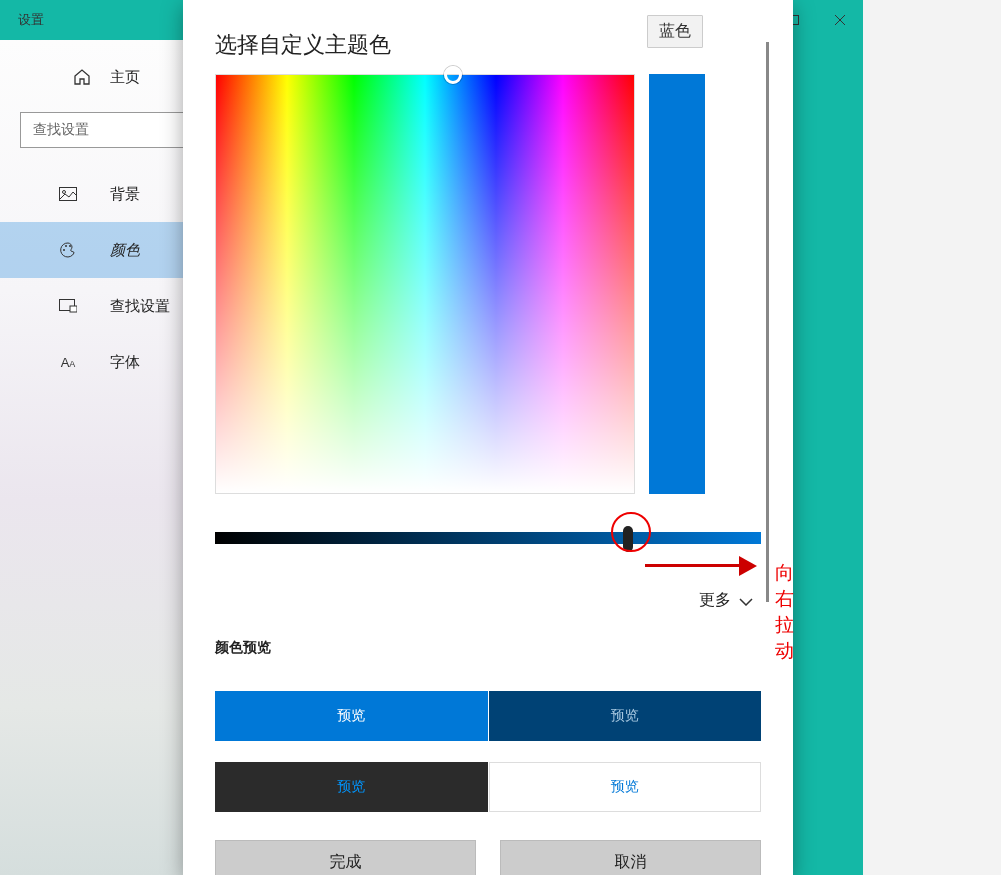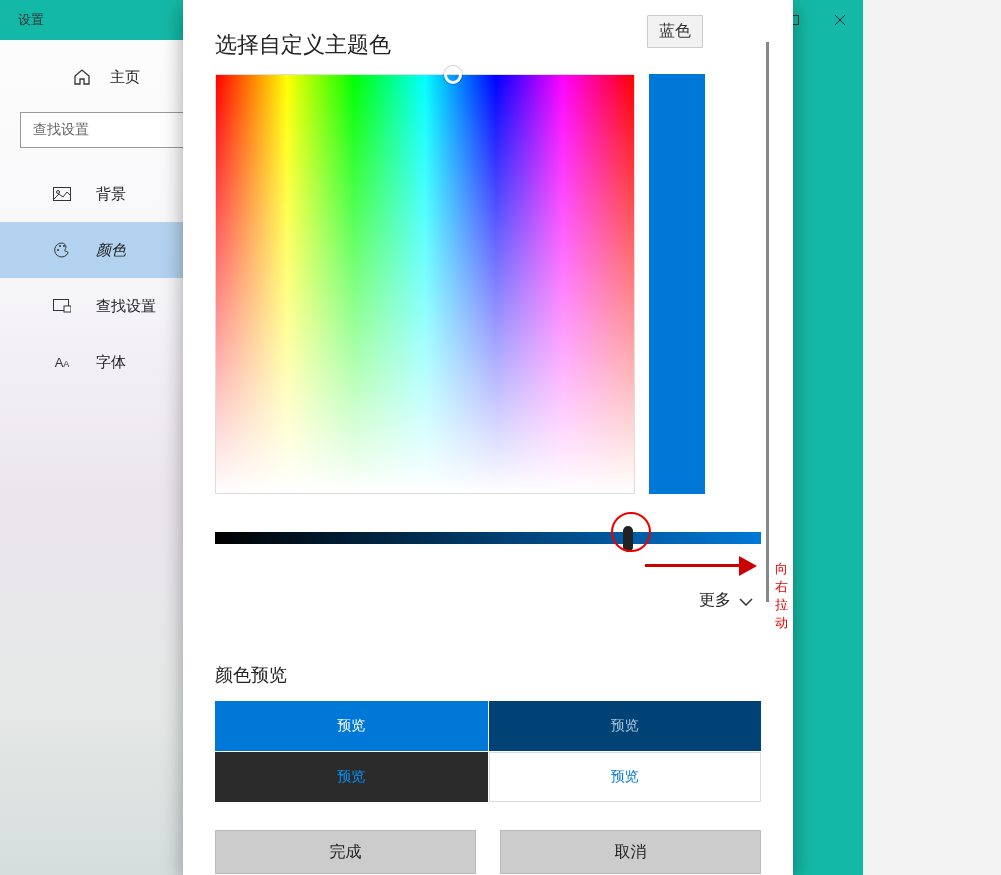--- a/index.html
+++ b/index.html
@@ -8,21 +8,21 @@
 .window { width: 863px; height: 875px; background: #14b8a6; position: relative; }
 .titlebar { height: 40px; display: flex; align-items: center; padding-left: 18px; font-size: 13px; color: #333; position: relative; }
 .win-controls { position: absolute; right: 0; top: 0; display: flex; }
 .win-btn { width: 46px; height: 40px; display: flex; align-items: center; justify-content: center; font-size: 11px; color: #333; cursor: pointer; }
 
 .main { display: flex; height: calc(100% - 40px); }
 .sidebar { width: 320px; padding-top: 10px; background: linear-gradient(180deg, #fdfdfd 0%, #f6f5f8 30%, #ebe6ee 55%, #e5e8e6 80%, #d5dedd 100%); }
 .home-row { display: flex; align-items: center; height: 54px; padding-left: 36px; gap: 18px; font-size: 15px; color: #222; cursor: pointer; }
 .search-box { margin: 8px 14px 18px 20px; border: 1px solid #999; background: #fff; height: 36px; display: flex; align-items: center; padding: 0 12px; color: #666; font-size: 14px; }
 .side-header { padding: 20px 0 16px 20px; font-size: 17px; font-weight: 600; color: #222; }
-.side-item { display: flex; align-items: center; height: 56px; padding-left: 16px; gap: 24px; font-size: 15px; color: #222; cursor: pointer; }
+.side-item { display: flex; align-items: center; height: 56px; padding-left: 22px; gap: 32px; font-size: 15px; color: #222; cursor: pointer; }
 .side-item.active { background: rgba(0, 120, 215, 0.28); font-style: italic; }
 .side-icon { width: 20px; height: 20px; display: flex; align-items: center; justify-content: center; margin-left: 36px; }
 
 .content { flex: 1; padding: 40px; position: relative; }
 .swatch-strip { position: absolute; right: 110px; top: 315px; display: flex; flex-direction: column; gap: 2px; }
 .swatch-row { display: flex; gap: 2px; }
 .swatch { width: 26px; height: 56px; }
 .swatch.wide { width: 56px; }
 
 
@@ -37,27 +37,27 @@
     linear-gradient(to top, #fff, rgba(255,255,255,0) 100%),
     linear-gradient(to right, #ff0000 0%, #ffff00 17%, #00ff00 33%, #00ffff 50%, #0000ff 67%, #ff00ff 83%, #ff0000 100%);
 }
 .spectrum-cursor { position: absolute; width: 18px; height: 18px; border: 3px solid #fff; border-radius: 50%; left: 228px; top: -9px; box-shadow: 0 0 0 1px rgba(0,0,0,0.2); }
 .hue-preview { width: 56px; height: 420px; background: #0078d7; }
 
 .slider-wrap { margin-top: 38px; position: relative; }
 .slider-track { height: 12px; background: linear-gradient(to right, #000 0%, #0078d7 100%); position: relative; }
 .slider-thumb { position: absolute; top: -6px; left: 408px; width: 10px; height: 26px; background: #222; border-radius: 5px; }
 .ring { position: absolute; left: 396px; top: -20px; width: 40px; height: 40px; border: 2px solid #e00; border-radius: 50%; pointer-events: none; }
-.arrow-ann { position: absolute; left: 560px; top: 28px; color: #e00; font-size: 13px; display: flex; align-items: center; gap: 4px; }
+.arrow-ann { position: absolute; left: 560px; top: 28px; color: #e00; font-size: 19px; display: flex; align-items: center; gap: 4px; }
 
 .more-row { display: flex; justify-content: flex-end; margin-top: 46px; padding-right: 8px; font-size: 16px; color: #222; gap: 8px; align-items: center; cursor: pointer; }
 
-.preview-label { margin-top: 52px; font-size: 18px; color: #222; }
+.preview-label { margin-top: 28px; font-size: 14px; color: #222; font-weight: bold; }
 .preview-grid { display: grid; grid-template-columns: 1fr 1fr; gap: 1px; margin-top: 14px; }
-.pv { height: 50px; display: flex; align-items: center; justify-content: center; font-size: 14px; }
+.pv { height: 50px; display: flex; align-items: center; justify-content: center; font-size: 14px; margin-top: 20px; }
 .pv1 { background: #0078d7; color: #fff; }
 .pv2 { background: #004275; color: #a7c8e0; }
 .pv3 { background: #2b2b2b; color: #0096ff; }
 .pv4 { background: #fff; border: 1px solid #ddd; color: #0078d7; }
 
 .btn-row { display: flex; gap: 24px; margin-top: 28px; }
 .dlg-btn { flex: 1; height: 44px; background: #ccc; border: 1px solid #bbb; display: flex; align-items: center; justify-content: center; font-size: 16px; color: #222; cursor: pointer; }
 
 .scroll-thumb { position: absolute; right: 24px; top: 42px; width: 3px; height: 560px; background: #888; }
 </style>

